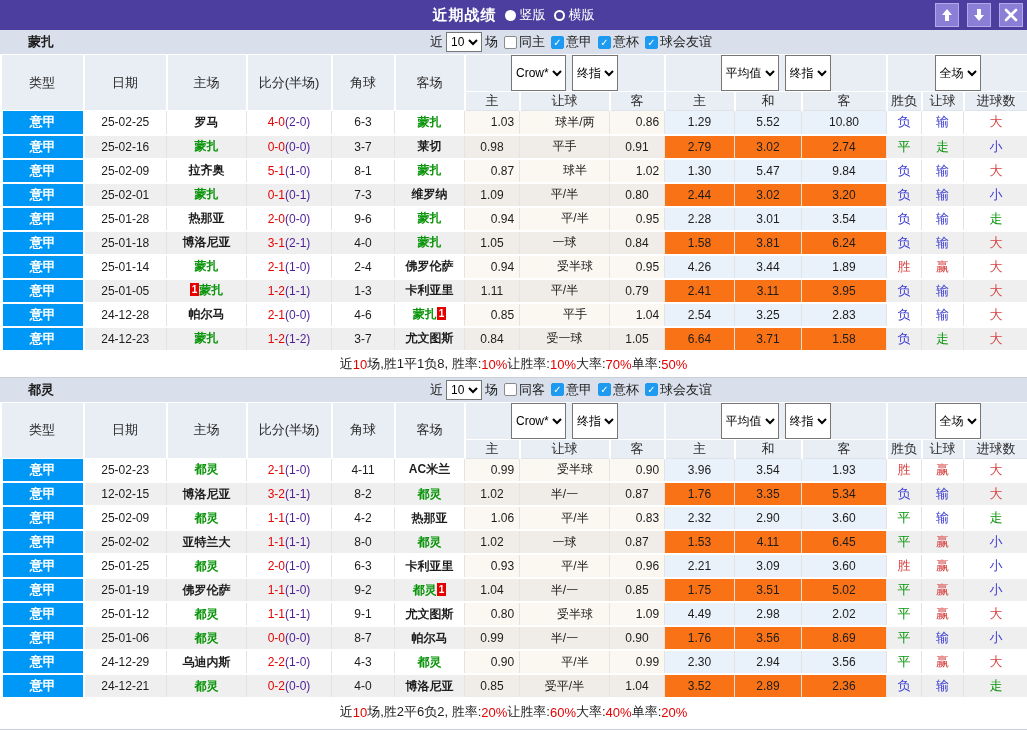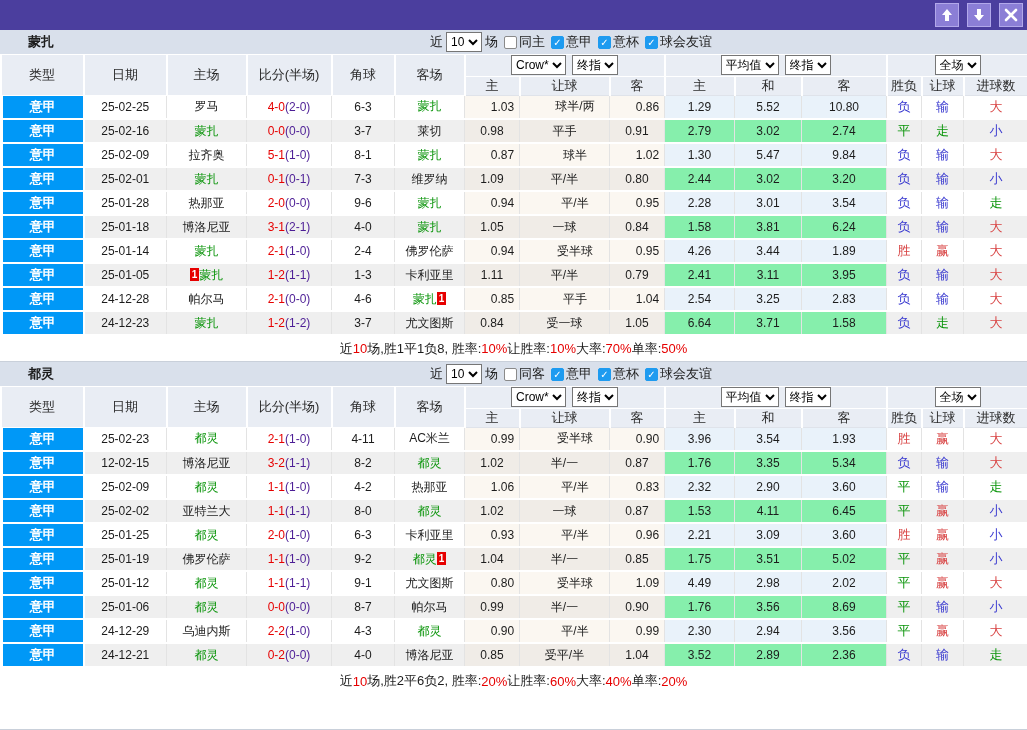--- a/index.html
+++ b/index.html
@@ -28,50 +28,61 @@
   .cb { width:13px; height:13px; display:inline-flex; align-items:center; justify-content:center; margin:0 2px 0 6px; cursor:pointer; }
   .cb.unchecked { background:#fff; border:1px solid #8a8a8a; border-radius:2px; }
   .cb.checked { background:#1e9bf0; border:1px solid #1e9bf0; border-radius:2px; color:#fff; font-size:10px; font-weight:bold; }
 
   
   table { border-collapse:collapse; table-layout:fixed; width:1027px; }
   thead th { background:#e9edf4; font-weight:normal; font-size:13px; color:#2a2a2a; border-right:2px solid #fff; border-bottom:1px solid #fff; padding:0; }
   thead tr.selrow th { height:21px; }
   thead tr.subrow th { height:16px; border-bottom:1px solid #dfe3ea; }
   thead th.span2 { height:37px; }
-  thead select { height:20px; font-size:12px; background:#fff; border:1px solid #767676; margin:0 3px; }
+  thead select { height:36px; font-size:12px; background:#fff; border:1px solid #767676; margin:0 3px; }
   tbody td { height:24px; text-align:center; vertical-align:middle; font-size:12px; color:#1c1c1c; border-bottom:2px solid #fff; border-right:1px solid #e3e3e3; overflow:hidden; white-space:nowrap; }
   tr.odd td { background:#fff; }
   tr.even td { background:#efefef; }
   td.type { background:#0098f7 !important; color:#fff; font-weight:bold; font-size:13px; border-left:3px solid #fff; border-right:2px solid #fff; }
   tr.odd td.asian { background:#fbf7f1;padding-left:21px; }
   tr.even td.asian { background:#f0ece7; }
   tr.odd td.euro { background:#e9f2fa; }
-  tr.even td.euro { background:#86efac; }
-  .team { color:#1c1c1c; }
+  tr.even td.euro { background:#f97316; }
+  .team { color:#1c1c1c;font-weight:bold; }
   .team.focus { color:#099409; }
   .ft { color:#e60000; }
   .ht { color:#4c1d95; }
   .badge { display:inline-block; background:#e60000; color:#fff; font-size:10px; font-weight:bold; line-height:13px; padding:0 2px; vertical-align:1px; }
   td.res { font-size:13px; }
   .r-red { color:#d84343; }
   .r-blue { color:#3b3bd0; }
   .r-green { color:#089408; }
 
   
   .summary { height:25px; background:#fff; display:flex; align-items:center; justify-content:center; font-size:13px; color:#1c1c1c; }
   .summary.second { height:26px; }
   .summary .red { color:#e60000; }
 </style>
 </head>
 <body>
 
 <div class="app">
 
   <div class="titlebar">
+    <div class="title-group">
+      <span class="app-title">近期战绩</span>
+      <span class="radio-opt">
+        <span class="radio-dot sel"></span>
+        <span>竖版</span>
+      </span>
+      <span class="radio-opt">
+        <span class="radio-dot unsel"></span>
+        <span>横版</span>
+      </span>
+    </div>
     <div class="win-btns">
       <span class="win-btn">
         <svg width="14" height="14" viewBox="0 0 14 14">
             <path d="M7 1 L12 7 L9 7 L9 13 L5 13 L5 7 L2 7 Z" fill="#fff"></path>
           </svg>
       </span>
       <span class="win-btn">
         <svg width="14" height="14" viewBox="0 0 14 14">
             <path d="M7 13 L2 7 L5 7 L5 1 L9 1 L9 7 L12 7 Z" fill="#fff"></path>
           </svg>

